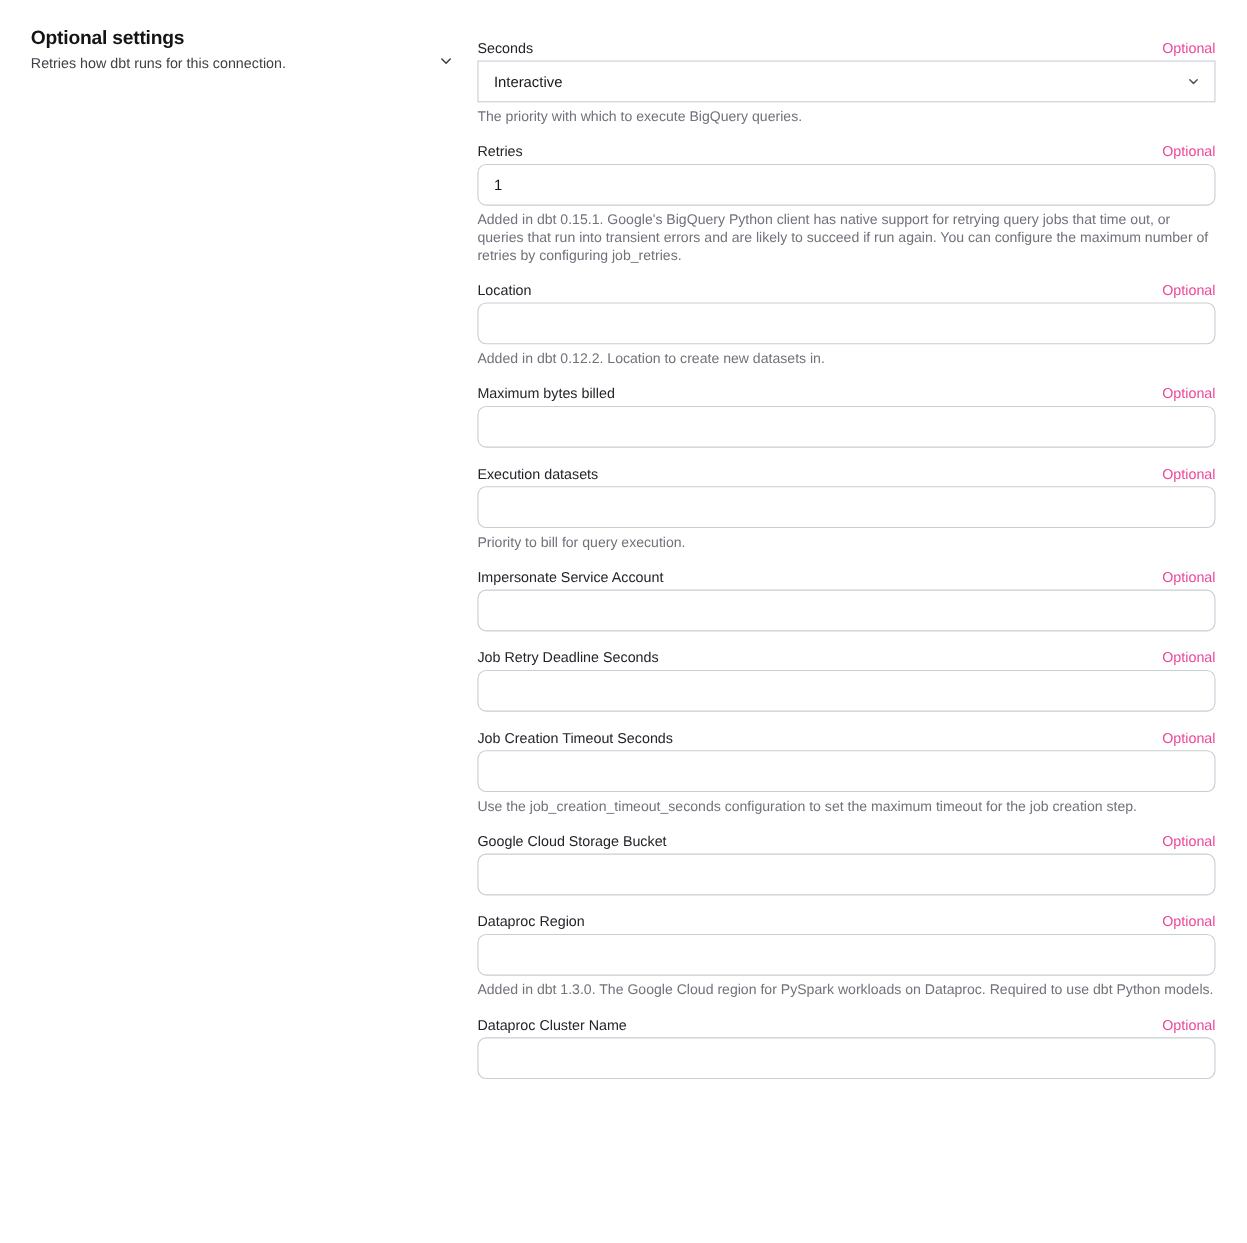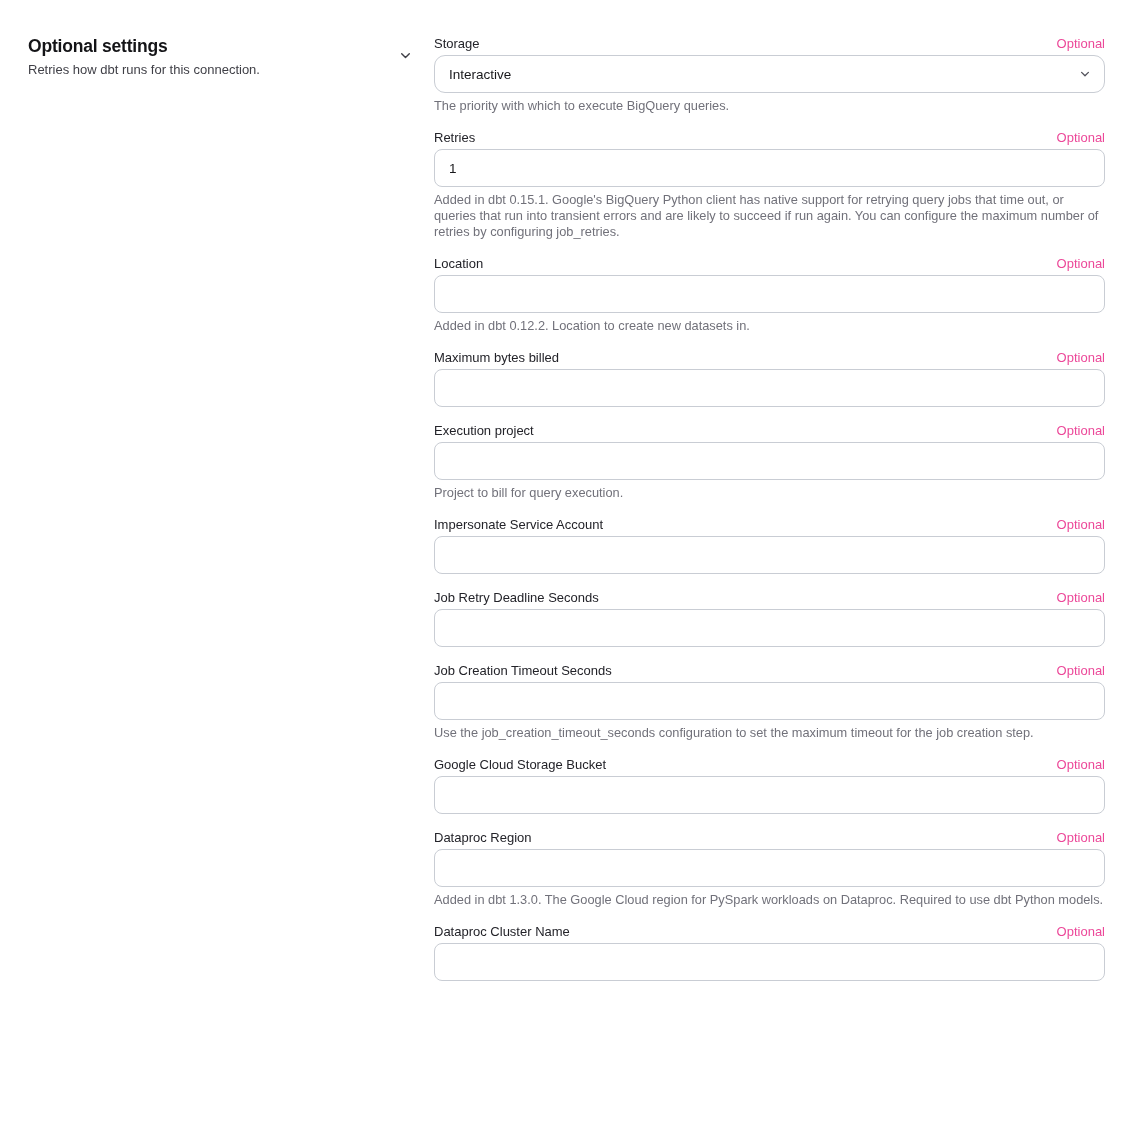--- a/index.html
+++ b/index.html
@@ -1,38 +1,38 @@
 <!DOCTYPE html>
 <html><head>
 <meta charset="utf-8">
 <style>
   html, body { margin:0; padding:0; background:#ffffff; }
   body { font-family:"Liberation Sans","DejaVu Sans",sans-serif; color:#18181b; -webkit-font-smoothing:antialiased; }
   .page { position:relative; width:1134px; height:1130px; background:#ffffff; overflow:hidden; }
 
   
-  .left-panel { position:absolute; left:28px; top:36px; width:356px; }
+  .left-panel { position:absolute; left:28px; top:24px; width:356px; }
   .section-title { margin:0; font-size:17.5px; font-weight:700; letter-spacing:-0.2px; color:#141417; line-height:21px; }
   .section-subtitle { margin:5px 0 0 0; font-size:13px; color:#3f3f46; line-height:16px; }
   .collapse-toggle { position:absolute; left:396px; top:46px; width:18px; height:18px; display:flex; align-items:center; justify-content:center; cursor:pointer; background:none; border:none; padding:0; }
 
   
   .form-col { position:absolute; left:434px; top:36px; width:671px; }
   .field-group { margin-bottom:16px; }
   .label-row { display:flex; justify-content:space-between; align-items:baseline; font-size:13px; line-height:16px; }
   .f-label { font-weight:500; color:#232329; }
   .f-optional { font-weight:400; color:#ec4899; }
   .control { margin-top:3px; }
   input.f-input {
     display:block; width:100%; box-sizing:border-box; height:38px;
     border:1px solid #c9cdd4; border-radius:8px; background:#ffffff;
     padding:0 14px; font-family:inherit; font-size:13.5px; color:#18181b; outline:none;
   }
   .f-select {
-    box-sizing:border-box; height:38px; border:1px solid #c9cdd4; border-radius:11px; background:#ffffff;
+    box-sizing:border-box; height:38px; border:1px solid #c9cdd4; border-radius:0; background:#ffffff;
     display:flex; align-items:center; justify-content:space-between;
     padding:0 13px 0 14px; font-size:13.5px; color:#18181b; cursor:pointer;
   }
   .f-select-value { font-weight:400; }
   .f-help { margin-top:5px; font-size:12.8px; line-height:16px; color:#71717a; }
   .chev { display:block; }
 </style>
 </head>
 <body>
 
@@ -47,21 +47,21 @@
     <span>
       <svg class="chev" width="13" height="13" viewBox="0 0 12 12">
           <path d="M2.5 4.3 L6 7.8 L9.5 4.3" fill="none" stroke="#3f3f46" stroke-width="1.3" stroke-linecap="round" stroke-linejoin="round"></path>
         </svg>
     </span>
   </button>
 
   <div class="form-col">
       <div class="field-group">
     <div class="label-row">
-      <span class="f-label">Storage</span>
+      <span class="f-label">Seconds</span>
       <span class="f-optional">Optional</span>
     </div>
     <div class="control">
       <div class="f-select">
         <span class="f-select-value">Interactive</span>
         <span>
           <svg class="chev" width="12" height="12" viewBox="0 0 12 12">
                 <path d="M2.6 4.4 L6 7.8 L9.4 4.4" fill="none" stroke="#52525b" stroke-width="1.3" stroke-linecap="round" stroke-linejoin="round"></path>
               </svg>
         </span>
@@ -97,28 +97,28 @@
       <span class="f-label">Maximum bytes billed</span>
       <span class="f-optional">Optional</span>
     </div>
     <div class="control">
 
       <input class="f-input" type="text" value="" style="">
     </div>
   </div>
       <div class="field-group">
     <div class="label-row">
-      <span class="f-label">Execution project</span>
+      <span class="f-label">Execution datasets</span>
       <span class="f-optional">Optional</span>
     </div>
     <div class="control">
 
       <input class="f-input" type="text" value="" style="">
     </div>
-    <div class="f-help">Project to bill for query execution.</div>
+    <div class="f-help">Priority to bill for query execution.</div>
   </div>
       <div class="field-group">
     <div class="label-row">
       <span class="f-label">Impersonate Service Account</span>
       <span class="f-optional">Optional</span>
     </div>
     <div class="control">
 
       <input class="f-input" type="text" value="" style="">
     </div>

